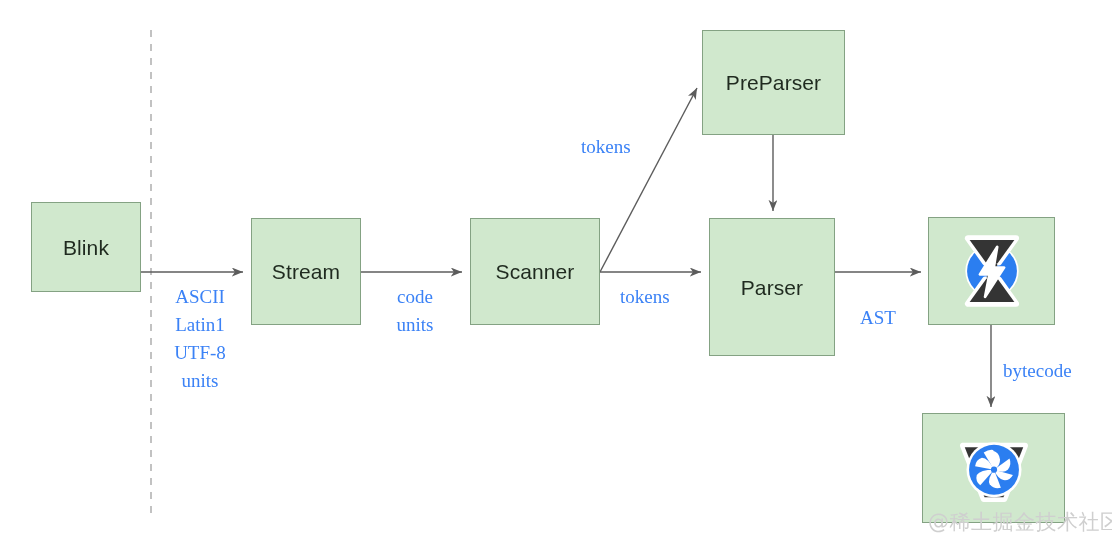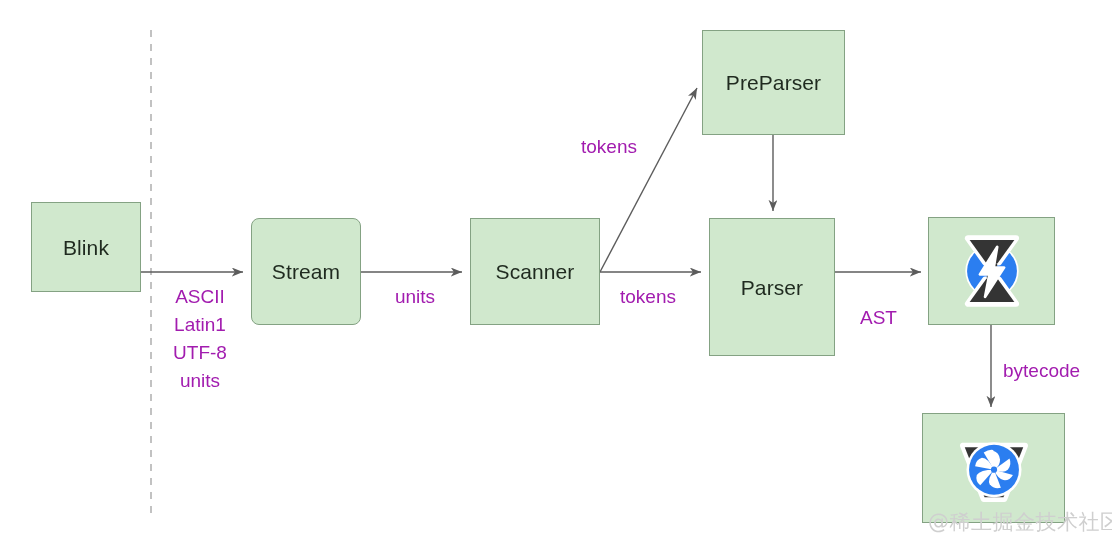--- a/index.html
+++ b/index.html
@@ -38,22 +38,22 @@
     font-size: 21px;
     color: #1f2a1f;
     font-family: "Liberation Sans", "DejaVu Sans", sans-serif;
     letter-spacing: 0.1px;
     line-height: 1;
     white-space: nowrap;
   }
   .edge-label {
     position: absolute;
     font-size: 19px;
-    color: #a21caf;
-    font-family: Liberation Sans, sans-serif;
+    color: #3b82f6;
+    font-family: Liberation Serif, serif;
     line-height: 25px;
     white-space: nowrap;
   }
   .edge-label.multi {
     white-space: normal;
     text-align: center;
     line-height: 28px;
   }
   .node-icon {
     width: 86px;
@@ -97,21 +97,21 @@
 
     <line x1="835" y1="272" x2="921" y2="272" stroke="#5c5c5c" stroke-width="1.4" marker-end="url(#arrowhead)"></line>
 
     <line x1="991" y1="325" x2="991" y2="407" stroke="#5c5c5c" stroke-width="1.4" marker-end="url(#arrowhead)"></line>
   </svg>
 
   <div class="node" style="left:31px; top:202px; width:110px; height:90px;">
     <span class="node-label">Blink</span>
   </div>
 
-  <div class="node" style="left:251px; top:218px; width:110px; height:107px;border-radius:8px;">
+  <div class="node" style="left:251px; top:218px; width:110px; height:107px;">
     <span class="node-label">Stream</span>
   </div>
 
   <div class="node" style="left:470px; top:218px; width:130px; height:107px;text-align:right;">
     <span class="node-label">Scanner</span>
   </div>
 
   <div class="node" style="left:702px; top:30px; width:143px; height:105px;">
     <span class="node-label">PreParser</span>
   </div>
@@ -153,20 +153,21 @@
   </div>
 
   <div class="edge-label multi" style="left:152px; top:283px; width:96px;">
     <div>ASCII</div>
     <div>Latin1</div>
     <div>UTF-8</div>
     <div>units</div>
   </div>
 
   <div class="edge-label multi" style="left:366px; top:283px; width:98px;">
+    <div>code</div>
     <div>units</div>
   </div>
 
   <div class="edge-label" style="left:581px; top:134px;">tokens</div>
 
   <div class="edge-label" style="left:620px; top:284px;">tokens</div>
 
   <div class="edge-label" style="left:860px; top:285px;margin-top:20px;">AST</div>
 
   <div class="edge-label" style="left:1003px; top:358px;">bytecode</div>

